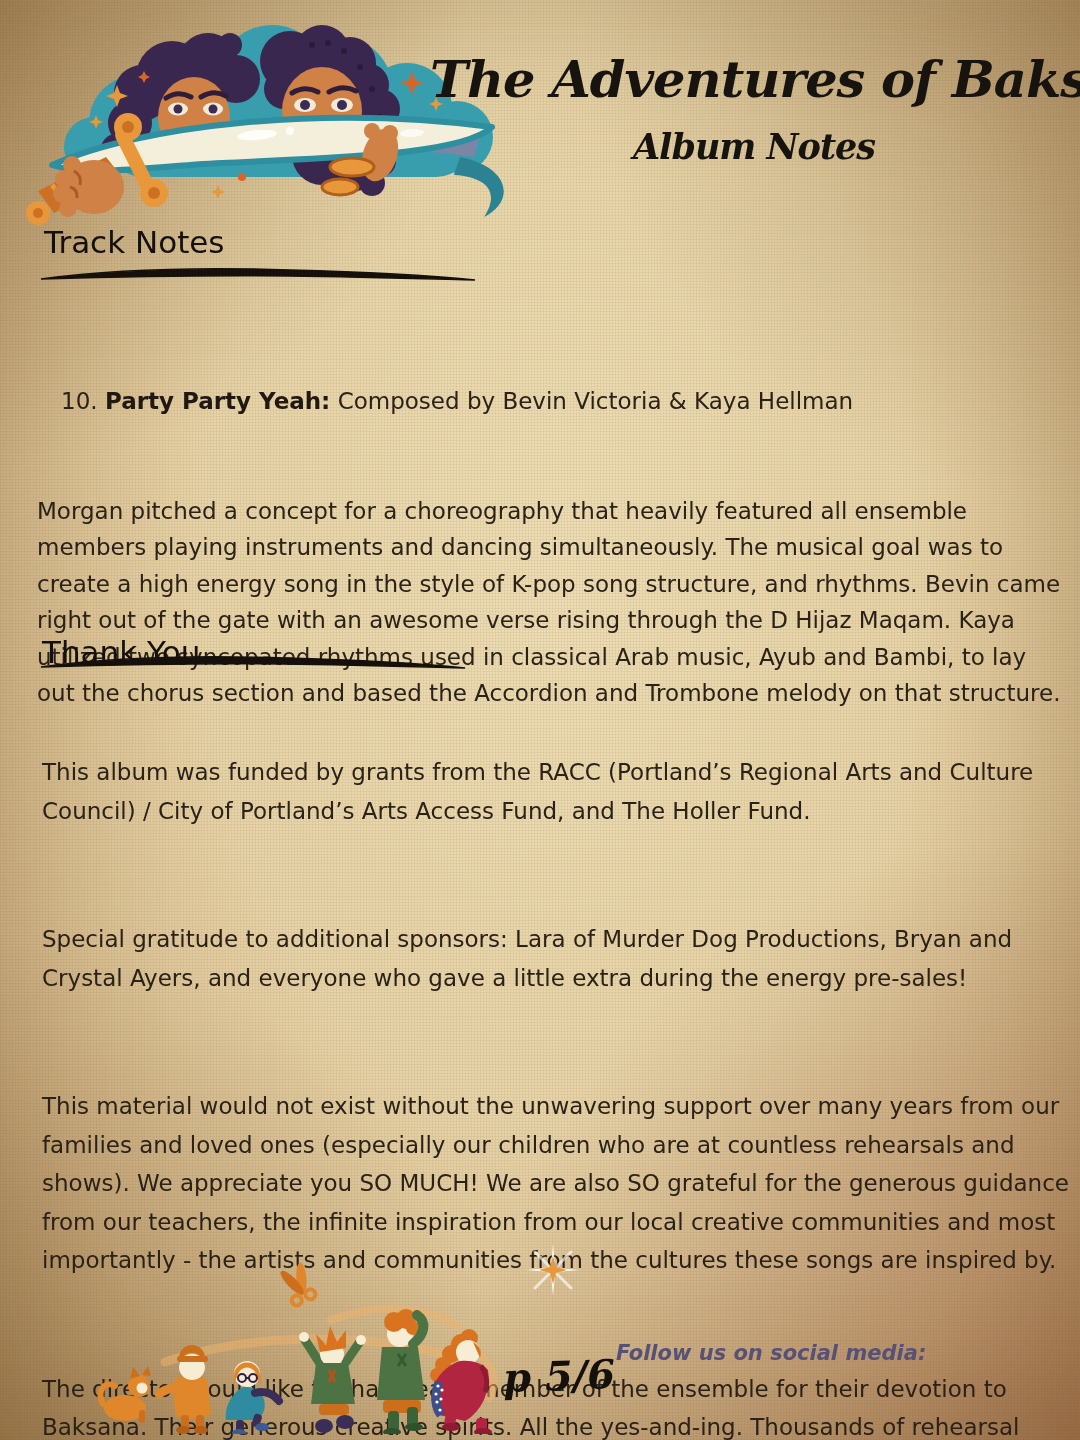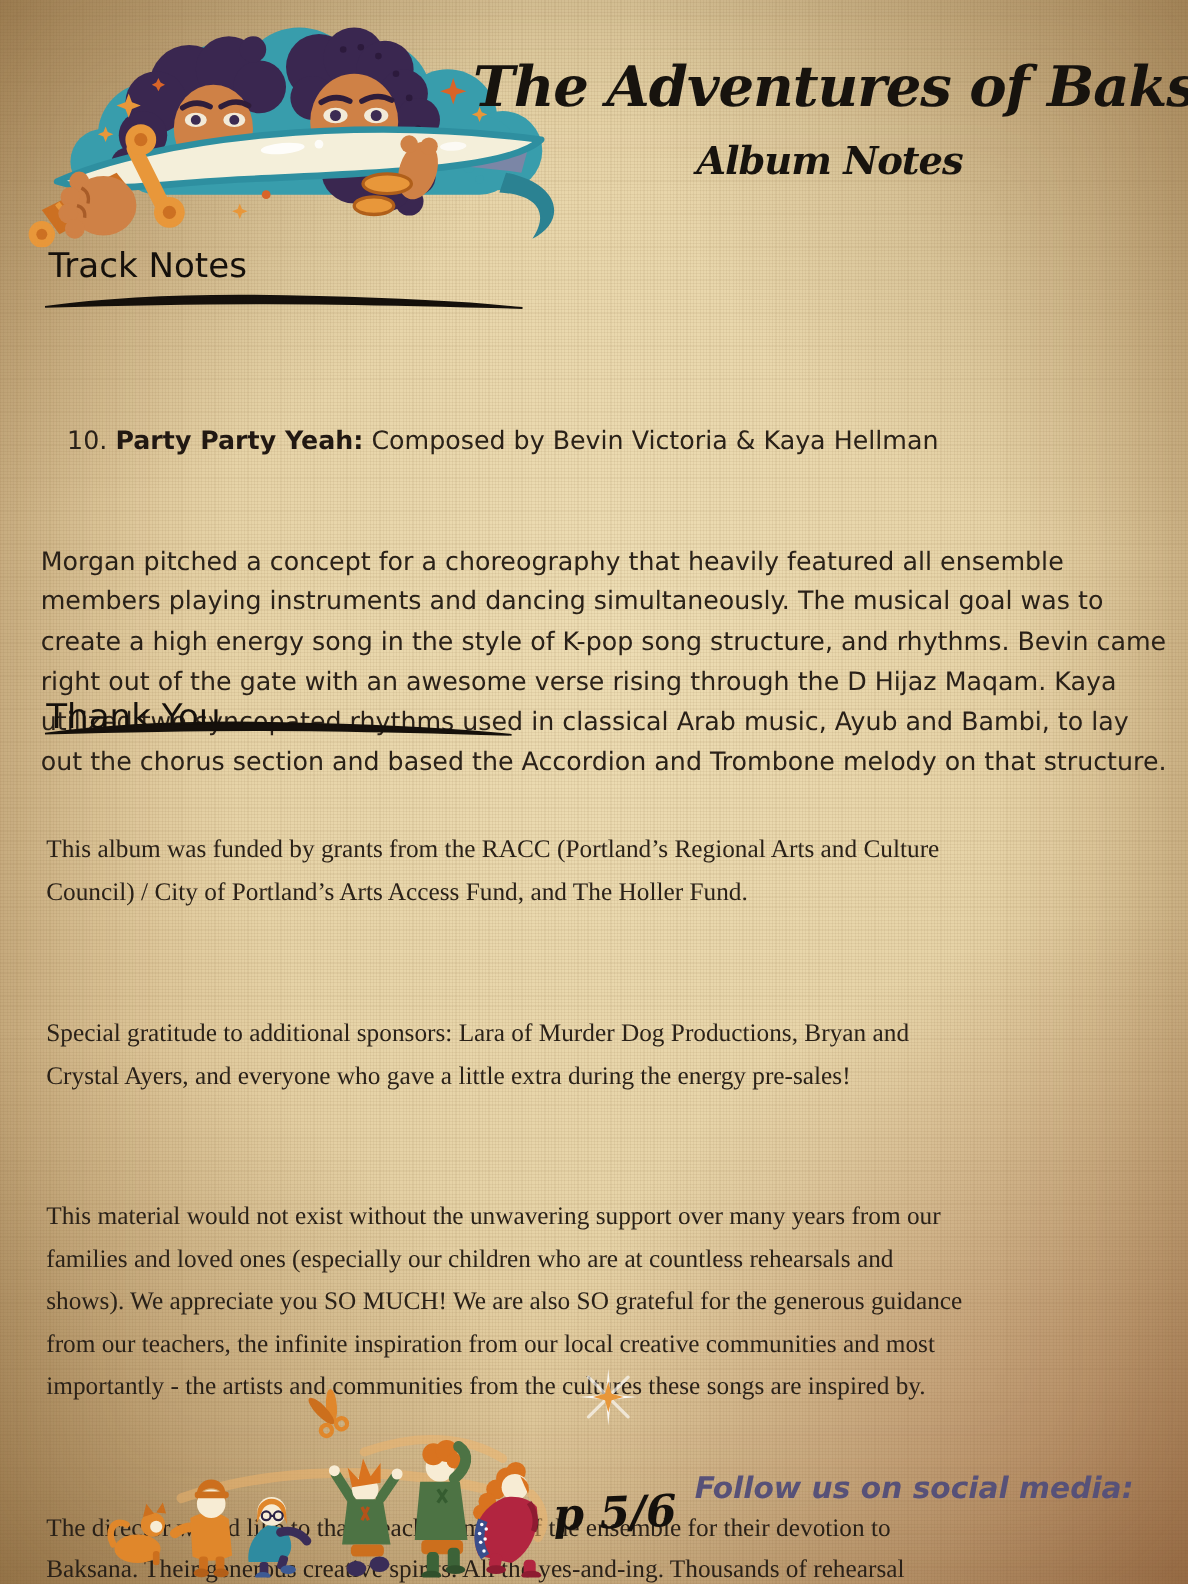--- a/index.html
+++ b/index.html
@@ -49,38 +49,38 @@
   
   .body-text{
     font-size:23px;
     color:#2a2118;
     white-space:pre;
   }
   #track-paragraph{left:37px;top:310px;width:1010px;line-height:36.5px;}
   #track-first-line{padding-left:24px;}
   .track-title-bold{font-weight:bold;color:#211812;}
   #thank-paragraphs{left:42px;top:676px;width:1005px;line-height:38.5px;}
-  #thank-paragraphs p{margin:0 0 13px 0;font-family:Liberation Serif, serif;}
+  #thank-paragraphs p{margin:0 0 13px 0;}
 
   
   #children-illustration{left:95px;top:1262px;width:412px;height:172px;}
   #footer-sparkle{left:525px;top:1242px;width:56px;height:56px;}
   #page-number{
     left:503px;top:1352px;
     font-family:"DejaVu Serif",serif;
     font-style:italic;font-weight:bold;
     font-size:40px;color:#14100c;
     transform:rotate(-2deg);
     white-space:nowrap;
   }
   #social-callout{
     right:34px;top:1334px;width:430px;
-    text-align:center;
+    text-align:left;
     font-style:italic;font-weight:bold;
-    font-size:27px;line-height:39px;
+    font-size:21px;line-height:39px;
     color:#575178;
   }
 </style>
 </head>
 <body>
 
 <div id="page">
 
   <svg id="hero-illustration" class="abs" viewBox="0 0 505 220">
 

